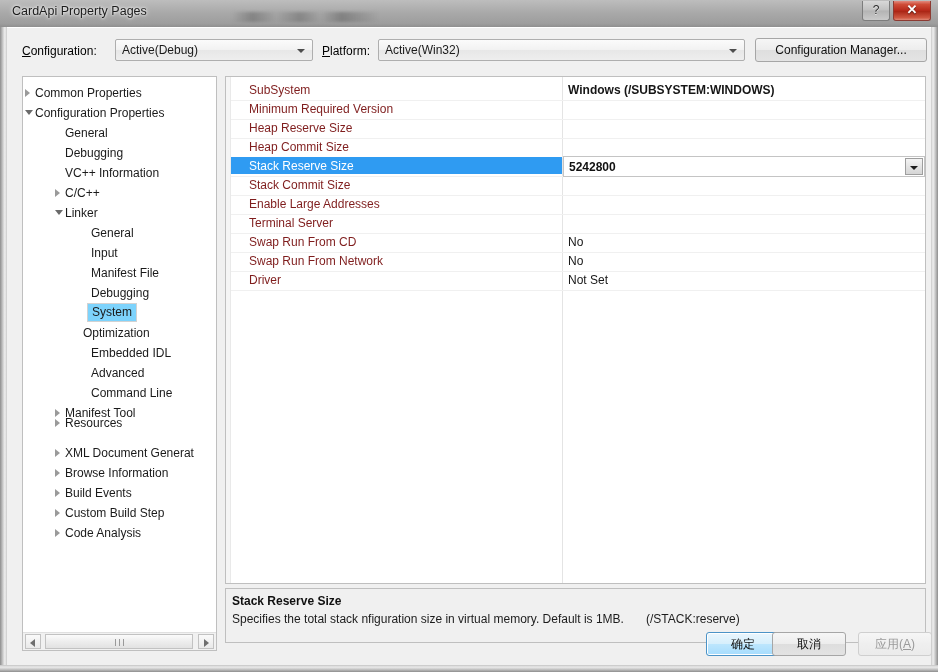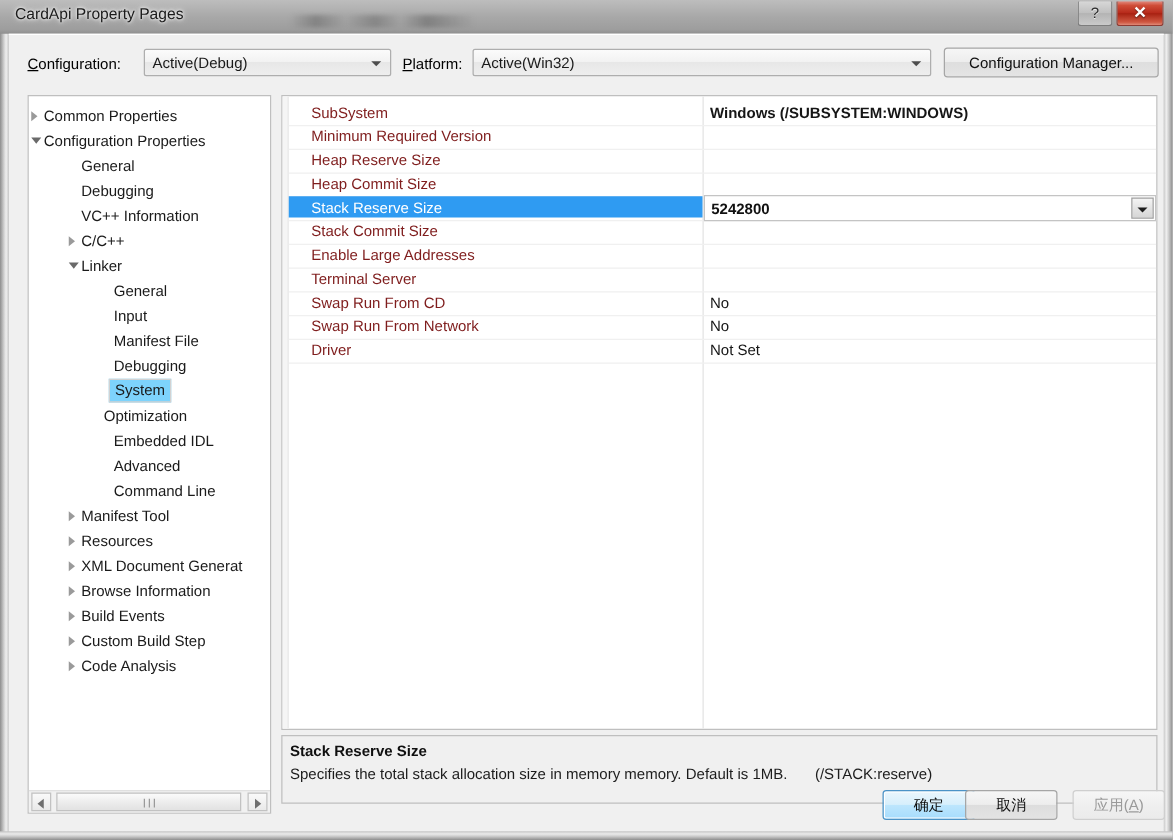--- a/index.html
+++ b/index.html
@@ -496,21 +496,21 @@
           <div class="tree-row" style="top: 286px; position: absolute; left: 0px; width: 172px;">
             <span class="tlabel" style="left: 68px;">Advanced</span>
           </div>
           <div class="tree-row" style="top: 306px; position: absolute; left: 0px; width: 193px;">
             <span class="tlabel" style="left: 68px;">Command Line</span>
           </div>
           <div class="tree-row" style="top: 326px; position: absolute; left: 0px; width: 193px;">
             <span class="expander collapsed" style="left: 32px;"></span>
             <span class="tlabel" style="left: 42px;">Manifest Tool</span>
           </div>
-          <div class="tree-row" style="top: 346px; position: absolute; left: 0px; width: 229px;">
+          <div class="tree-row" style="top: 336px; position: absolute; left: 0px; width: 229px;">
             <span class="expander collapsed" style="left: 32px;"></span>
             <span class="tlabel" style="left: 42px;">Resources</span>
           </div>
           <div class="tree-row" style="top: 366px; position: absolute; left: 0px; width: 193px;">
             <span class="expander collapsed" style="left: 32px;"></span>
             <span class="tlabel" style="left: 42px;">XML Document Generat</span>
           </div>
           <div class="tree-row" style="top: 386px; position: absolute; left: 0px; width: 193px;">
             <span class="expander collapsed" style="left: 32px;"></span>
             <span class="tlabel" style="left: 42px;">Browse Information</span>
@@ -594,21 +594,21 @@
           <div class="grid-row" style="top: 194px;">
             <span class="gname">Driver</span>
             <span class="gvalue">Not Set</span>
           </div>
         </div>
     </div>
 
     <div id="desc-panel">
       <div id="desc-title">Stack Reserve Size</div>
       <div id="desc-body">
-        <span>Specifies the total stack allocation size in memory memory. Default is 1MB.</span><span id="desc-switch">(/STACK:reserve)</span>
+        <span>Specifies the total stack nfiguration size in virtual memory. Default is 1MB.</span><span id="desc-switch">(/STACK:reserve)</span>
       </div>
     </div>
 
     <div class="dlg-btn" id="btn-ok">确定</div>
     <div class="dlg-btn" id="btn-cancel">取消</div>
     <div class="dlg-btn" id="btn-apply"><span>应用(</span><span class="ul">A</span><span>)</span></div>
 
   </div>
 </div>
 

